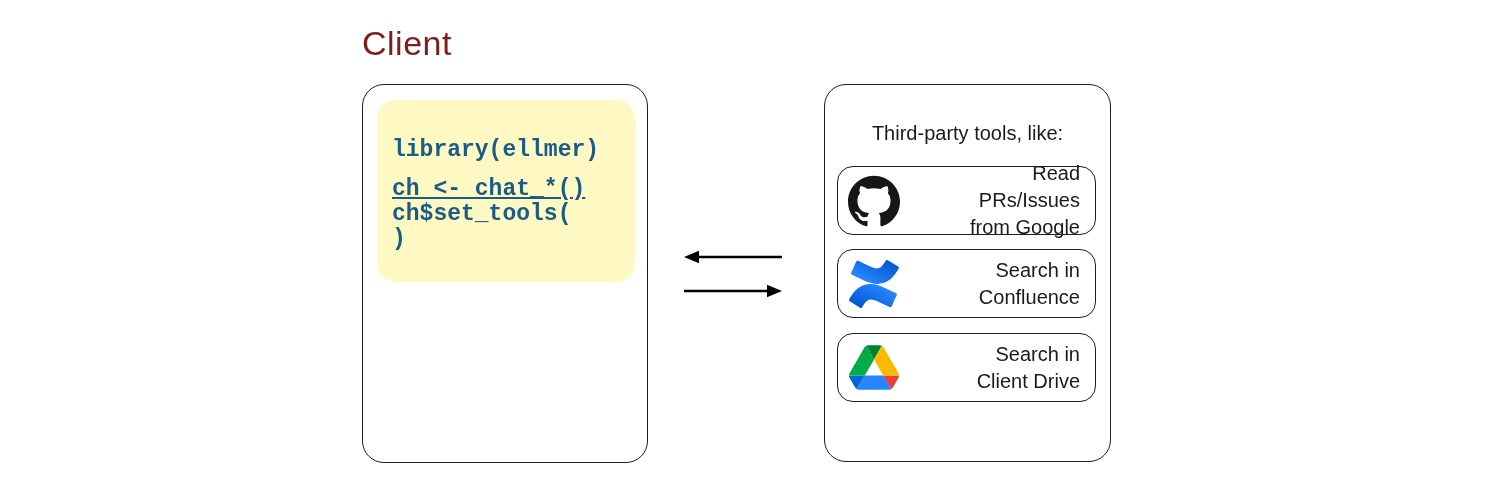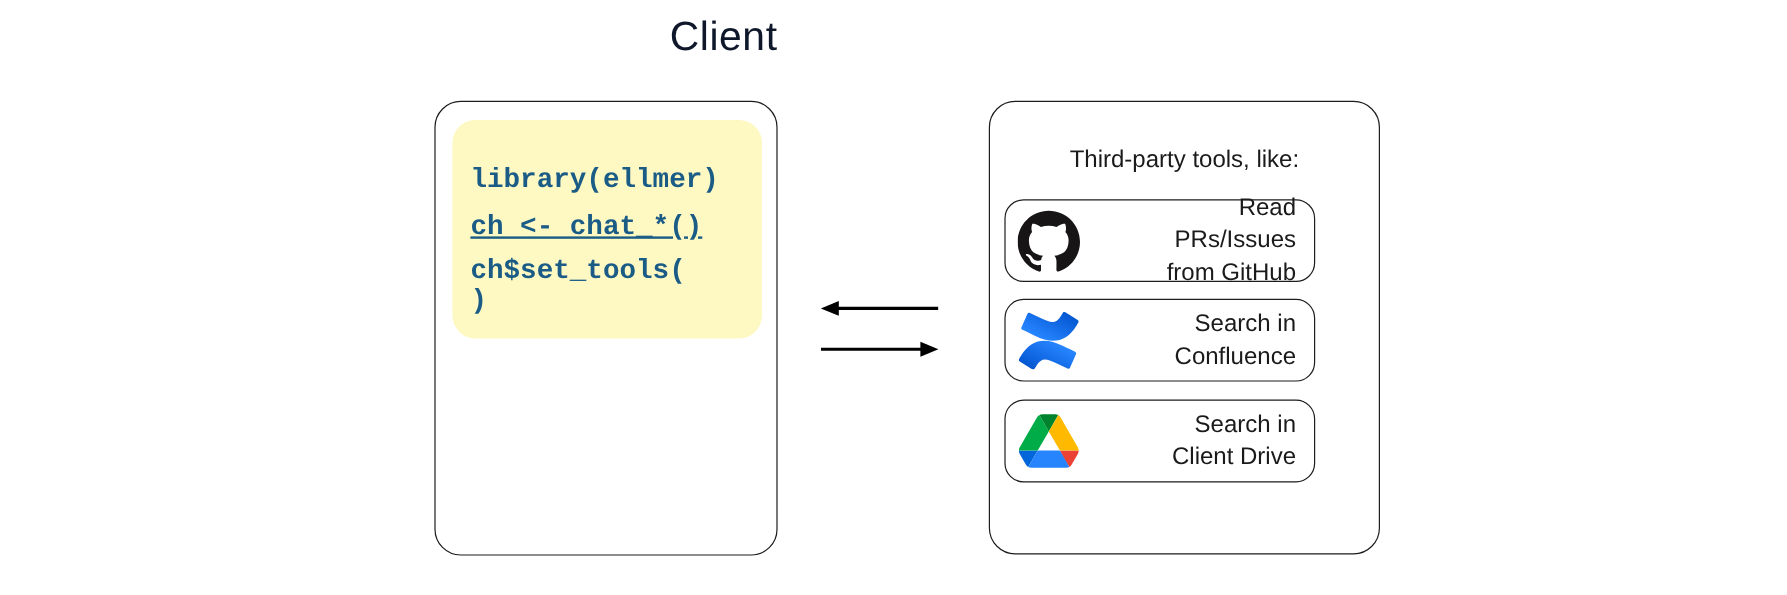--- a/index.html
+++ b/index.html
@@ -7,56 +7,56 @@
   .canvas {
     position: relative;
     width: 1489px;
     height: 496px;
     background: #ffffff;
     font-family: "Liberation Sans", sans-serif;
     overflow: hidden;
   }
   .diagram-title {
     position: absolute;
-    top: 12px;
+    top: 24px;
     font-size: 34px;
     letter-spacing: 0.5px;
-    color: #0f172a;
-    text-align: right;
+    color: #7f1d1d;
+    text-align: left;
   }
   .title-client { left: 362px; width: 286px; }
   .title-server { left: 824px; width: 287px; }
 
   .outer-box {
     position: absolute;
     top: 84px;
     background: #ffffff;
     border: 1.4px solid #1d1d1d;
     border-radius: 22px;
   }
   .box-client { left: 362px; width: 286px; height: 379px; }
-  .box-server { left: 824px; width: 326px; height: 378px; padding-left: 36px; }
+  .box-server { left: 824px; width: 287px; height: 378px; padding-left: 36px; }
 
   .code-block {
     position: absolute;
     left: 14px;
     top: 15px;
     width: 258px;
     height: 182px;
     background: #fef9c3;
     border-radius: 19px;
     padding: 38px 0 0 15px;
     font-family: "Liberation Mono", "DejaVu Sans Mono", monospace;
     font-weight: bold;
     font-size: 23px;
     color: #1b5c87;
   }
   .code-line { white-space: pre; line-height: 25px; }
   .gap-lg { margin-top: 14px; text-decoration: underline; }
-  .gap-md { margin-top: 12px; }
+  .gap-md { }
 
   .server-subtitle {
     position: absolute;
     top: 37px;
     left: 0;
     width: 100%;
     text-align: center;
     font-size: 20px;
     color: #1a1a1a;
   }
@@ -132,21 +132,21 @@
     <div class="server-subtitle">Third-party tools, like:</div>
 
     <div class="tool-item tool-item-1">
       <span class="tool-icon">
         <svg width="52" height="52" viewBox="0 0 24 24" xmlns="http://www.w3.org/2000/svg">
           <path fill="#171515" fill-rule="evenodd" clip-rule="evenodd" d="M12 .297c-6.63 0-12 5.373-12 12 0 5.303 3.438 9.8 8.205 11.385.6.113.82-.258.82-.577 0-.285-.01-1.04-.015-2.04-3.338.724-4.042-1.61-4.042-1.61C4.422 18.07 3.633 17.7 3.633 17.7c-1.087-.744.084-.729.084-.729 1.205.084 1.838 1.236 1.838 1.236 1.07 1.835 2.809 1.305 3.495.998.108-.776.417-1.305.76-1.605-2.665-.3-5.466-1.332-5.466-5.93 0-1.31.465-2.38 1.235-3.22-.135-.303-.54-1.523.105-3.176 0 0 1.005-.322 3.3 1.23.96-.267 1.98-.399 3-.405 1.02.006 2.04.138 3 .405 2.28-1.552 3.285-1.23 3.285-1.23.645 1.653.24 2.873.12 3.176.765.84 1.23 1.91 1.23 3.22 0 4.61-2.805 5.625-5.475 5.92.42.36.81 1.096.81 2.22 0 1.606-.015 2.896-.015 3.286 0 .315.21.69.825.57C20.565 22.092 24 17.592 24 12.297c0-6.627-5.373-12-12-12z"></path>
         </svg>
       </span>
       <span class="tool-label">
         <span>Read PRs/Issues</span><br>
-        <span>from GitHub</span>
+        <span>from Google</span>
       </span>
     </div>
 
     <div class="tool-item tool-item-2">
       <span class="tool-icon">
         <svg width="50" height="48" viewBox="0 0 256 246" xmlns="http://www.w3.org/2000/svg">
           <defs>
             <linearGradient id="cg1" x1="99%" y1="10%" x2="25%" y2="80%">
               <stop offset="0" stop-color="#0052CC"></stop>
               <stop offset="1" stop-color="#2684FF"></stop>

